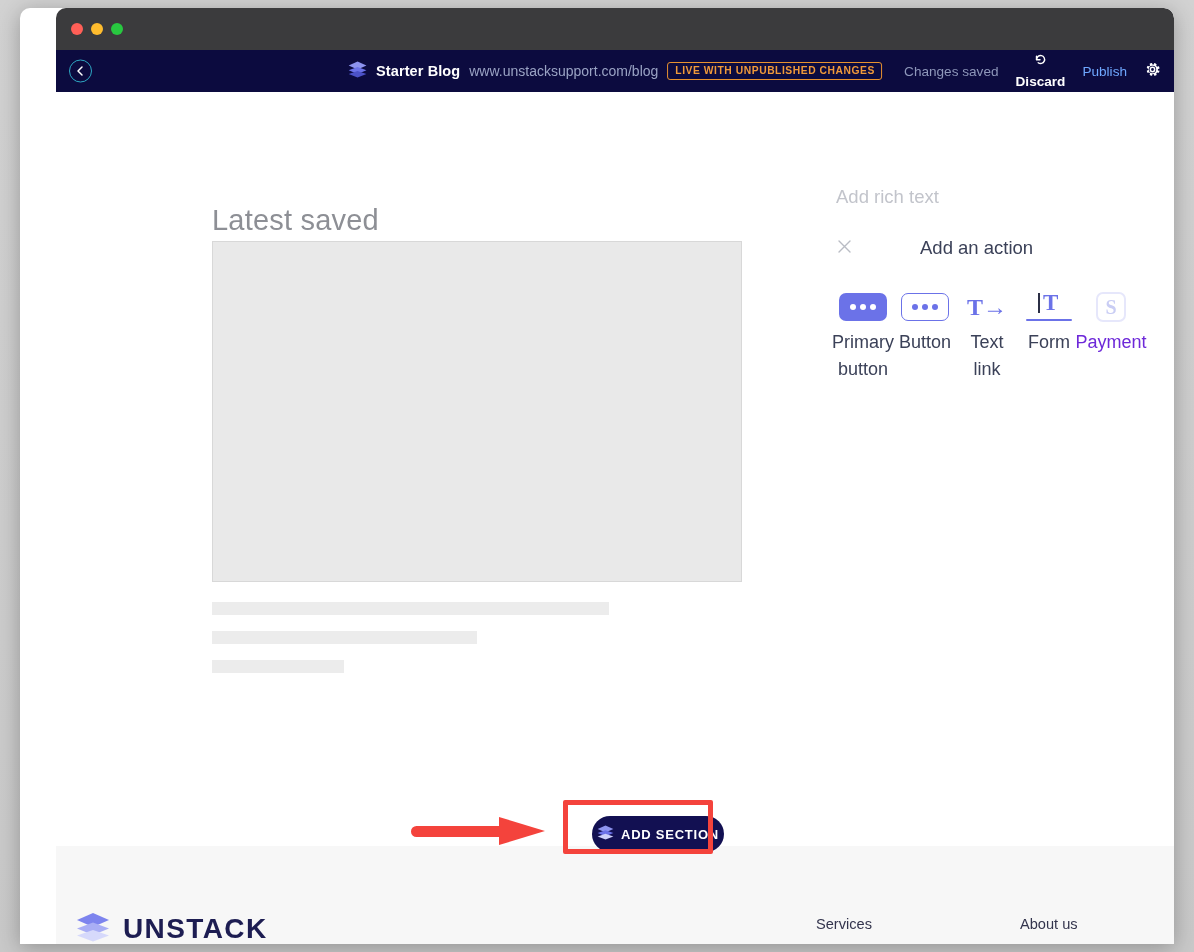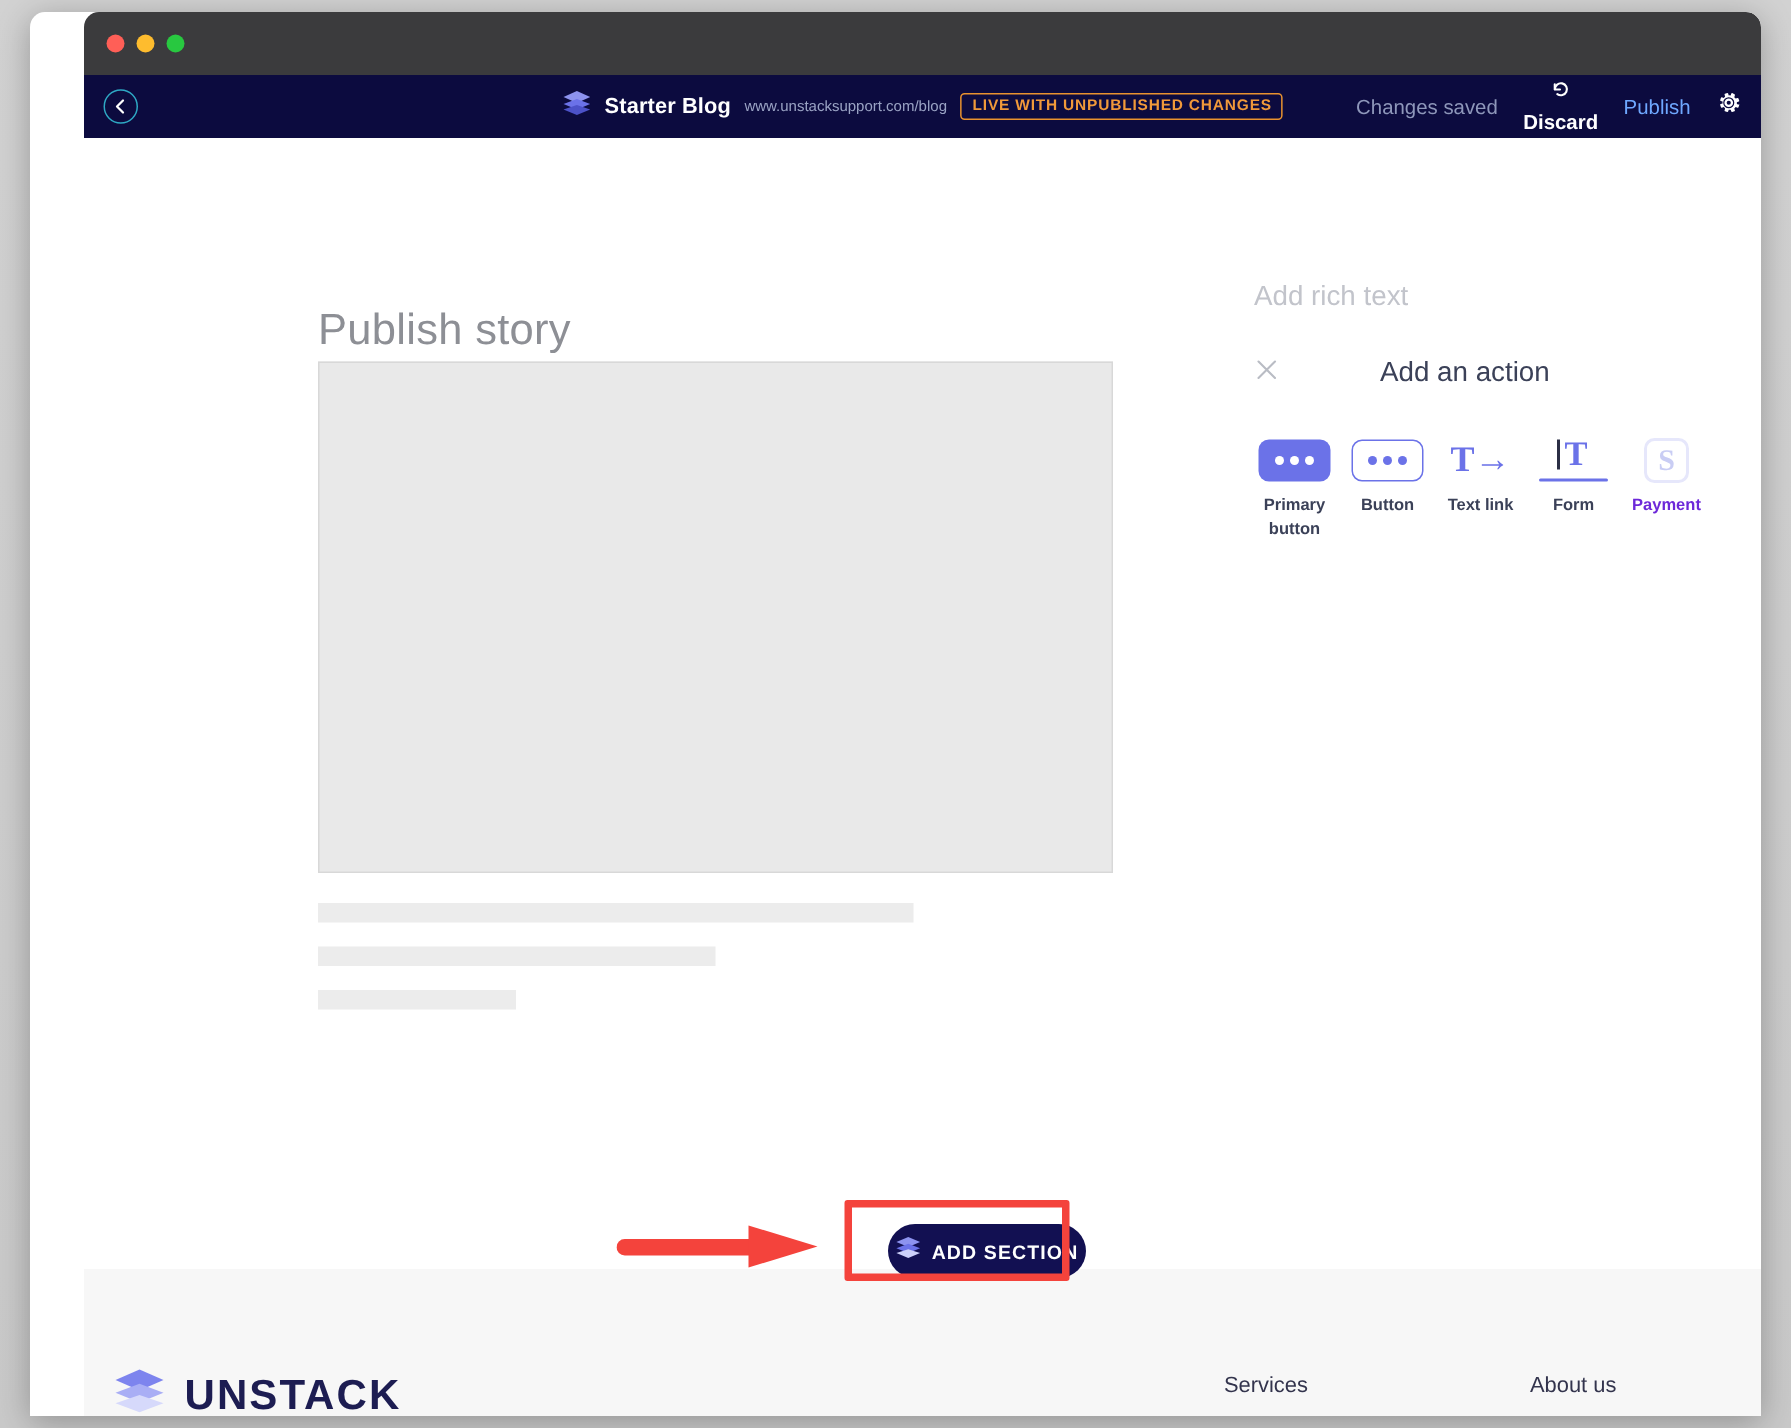--- a/index.html
+++ b/index.html
@@ -77,21 +77,21 @@
     gap: 9px;
     white-space: nowrap;
   }
   .site-name {
     font-size: 14.5px;
     font-weight: bold;
     color: #ffffff;
     letter-spacing: 0.1px;
   }
   .site-url {
-    font-size: 10px;
+    font-size: 14px;
     color: #9aa3c4;
   }
   .live-badge {
     border: 1px solid #e8922f;
     color: #f0993a;
     font-size: 10.3px;
     font-weight: bold;
     letter-spacing: 0.55px;
     padding: 3px 6px 3px 7px;
     border-radius: 3px;
@@ -198,25 +198,24 @@
     cursor: pointer;
   }
   .action-item .glyph {
     height: 42px;
     display: flex;
     align-items: center;
     justify-content: center;
   }
   .action-item .lbl {
     margin-top: 1px;
-    font-size: 11px;
+    font-size: 18px;
     color: #3b4158;
     text-align: center;
     line-height: 1.48;
-    font-weight: bold;
   }
   .action-item.disabled .lbl { color: #6d28d9; }
 
   .pill-filled {
     width: 48px; height: 28px;
     background: #6b72e8;
     border-radius: 7px;
     display: flex; align-items: center; justify-content: center; gap: 4px;
   }
   .pill-filled i { width: 6px; height: 6px; border-radius: 50%; background: #ffffff; display: block; }
@@ -392,21 +391,21 @@
           <svg width="17" height="17" viewBox="0 0 17 17">
             <path fill="#ffffff" d="M8.5 5.6a2.9 2.9 0 1 0 0 5.8 2.9 2.9 0 0 0 0-5.8zm0 4.3a1.4 1.4 0 1 1 0-2.8 1.4 1.4 0 0 1 0 2.8z"></path>
             <path fill="#ffffff" d="M15.2 9.8l-1.3-.4a5.5 5.5 0 0 0 0-1.3l1.3-.4a.5.5 0 0 0 .3-.6l-.5-1.5a.5.5 0 0 0-.6-.3l-1.3.4a5.6 5.6 0 0 0-.9-.9l.4-1.3a.5.5 0 0 0-.3-.6L10.8 2a.5.5 0 0 0-.6.3l-.4 1.3a5.5 5.5 0 0 0-1.3 0L8.1 2.3A.5.5 0 0 0 7.5 2L6 2.5a.5.5 0 0 0-.3.6l.4 1.3c-.3.3-.6.6-.9.9l-1.3-.4a.5.5 0 0 0-.6.3l-.5 1.5a.5.5 0 0 0 .3.6l1.3.4a5.5 5.5 0 0 0 0 1.3l-1.3.4a.5.5 0 0 0-.3.6l.5 1.5a.5.5 0 0 0 .6.3l1.3-.4c.3.3.6.6.9.9l-.4 1.3a.5.5 0 0 0 .3.6l1.5.5a.5.5 0 0 0 .6-.3l.4-1.3a5.5 5.5 0 0 0 1.3 0l.4 1.3a.5.5 0 0 0 .6.3l1.5-.5a.5.5 0 0 0 .3-.6l-.4-1.3c.3-.3.6-.6.9-.9l1.3.4a.5.5 0 0 0 .6-.3l.5-1.5a.5.5 0 0 0-.3-.6zM8.5 12.2a3.7 3.7 0 1 1 0-7.4 3.7 3.7 0 0 1 0 7.4z"></path>
           </svg>
         </span>
       </div>
     </div>
 
     <div class="canvas">
 
-      <div class="page-title">Publish story</div>
+      <div class="page-title">Latest saved</div>
 
       <div class="img-placeholder"></div>
 
       <div class="skel s1"></div>
       <div class="skel s2"></div>
       <div class="skel s3"></div>
 
       <div class="rail">
 
         <div class="rich-text-ph">Add rich text</div>

